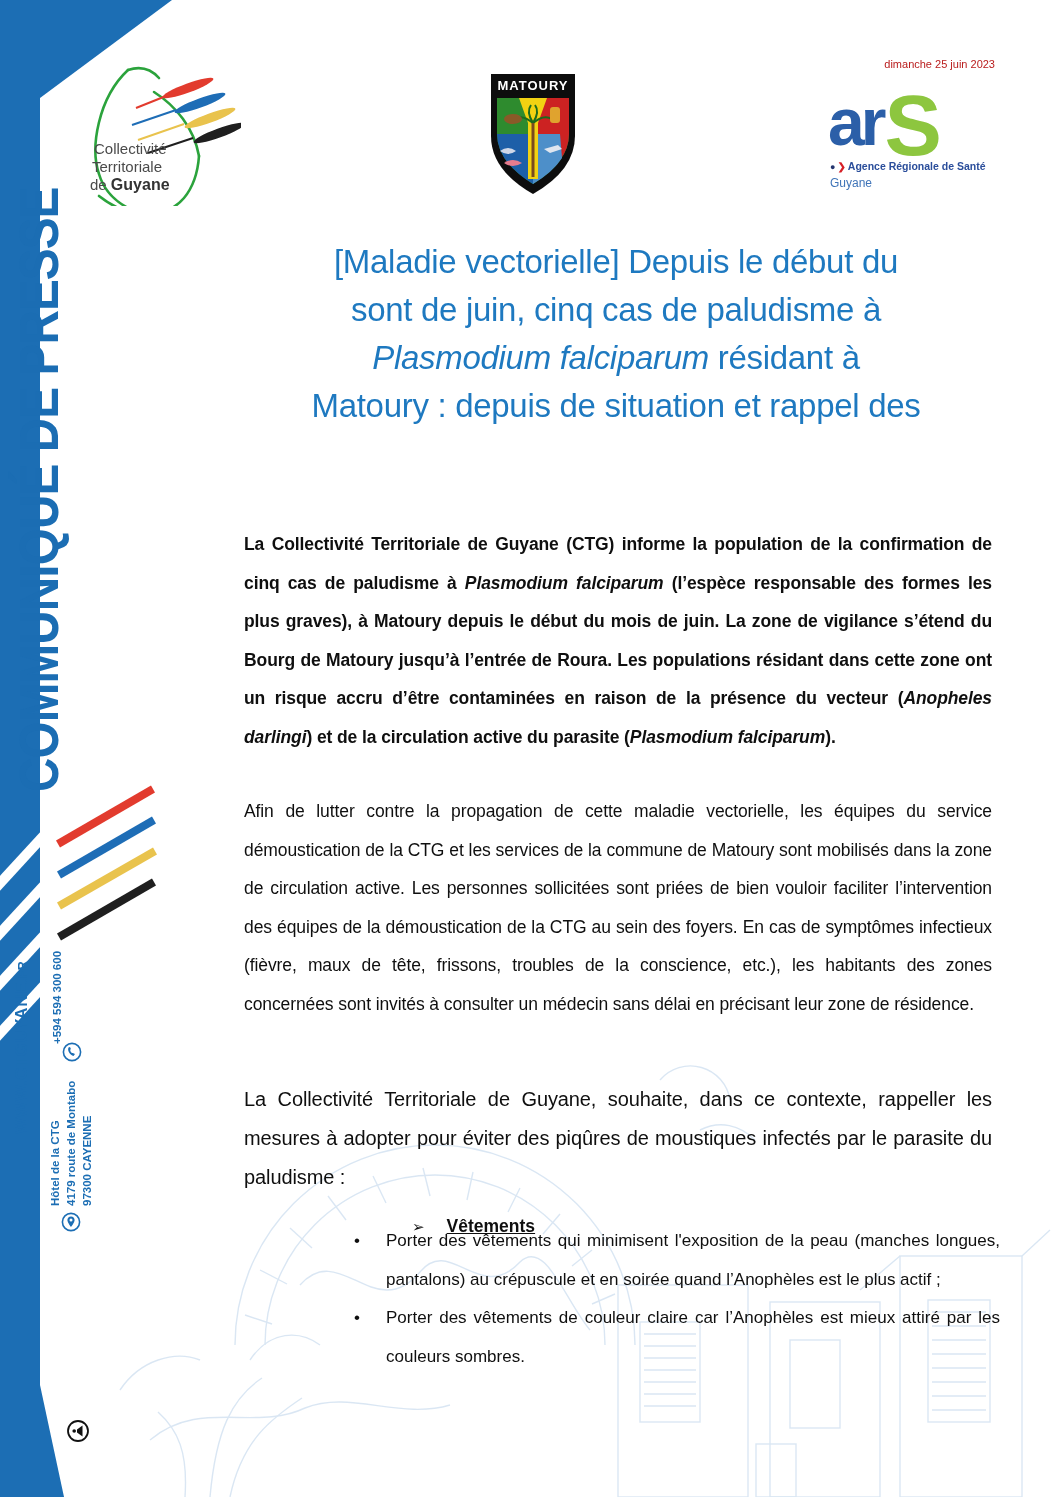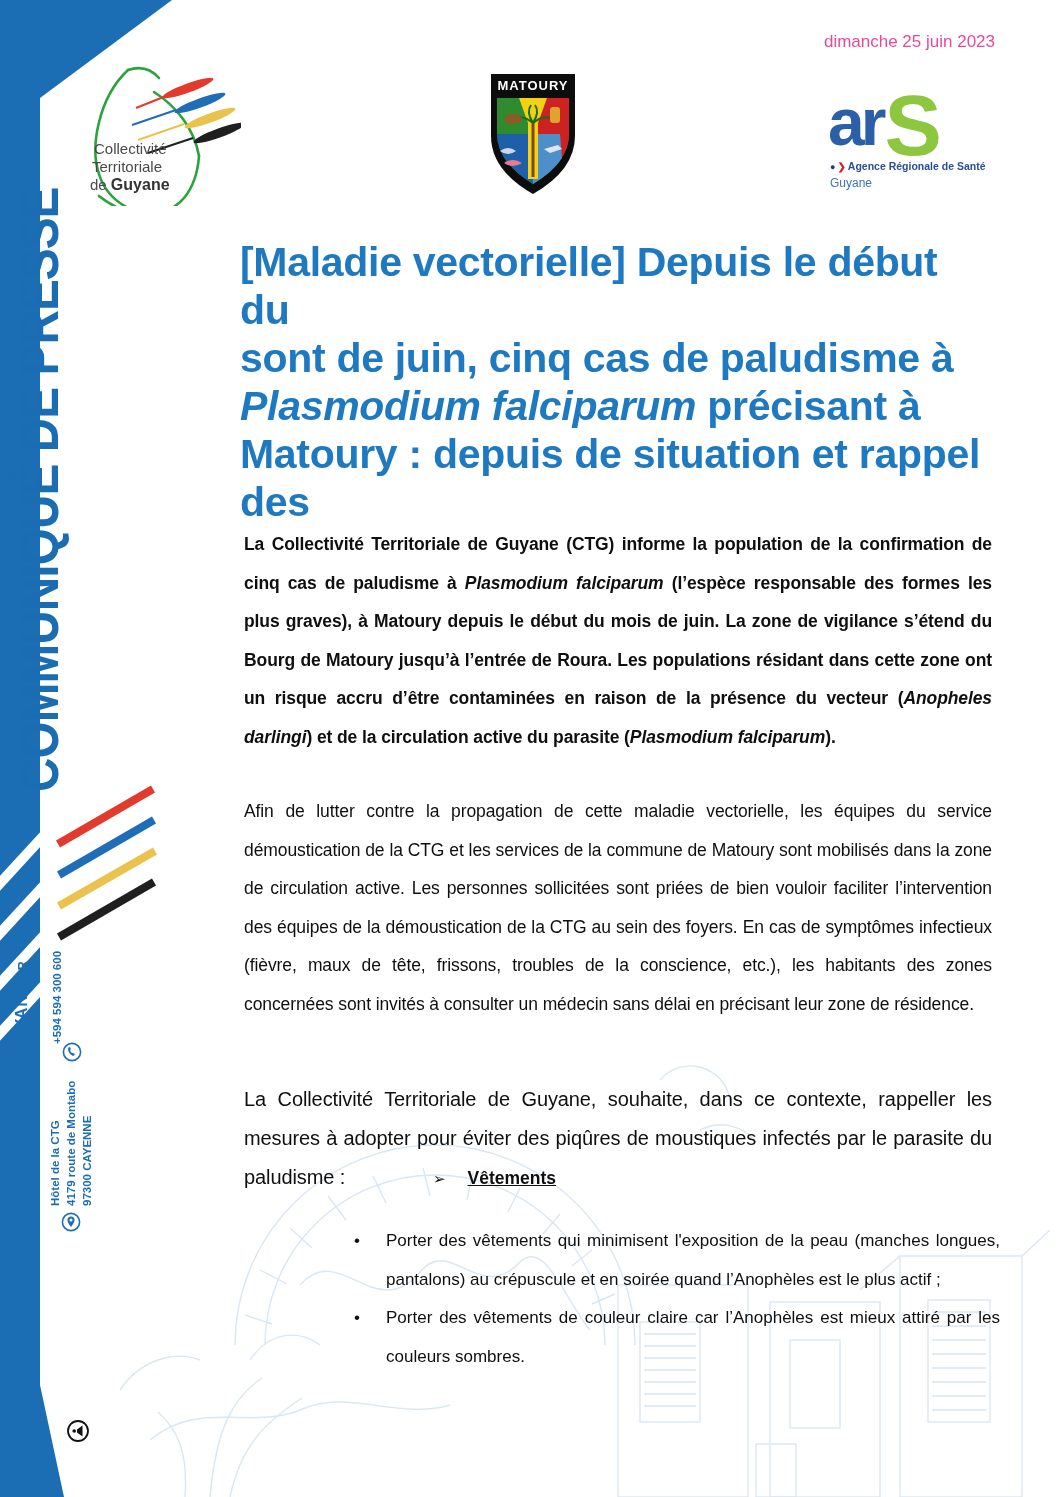--- a/index.html
+++ b/index.html
@@ -25,31 +25,31 @@
   .website .tld{font-size:12.5px;}
   .phone-num{left:65px;top:1028px;height:16px;line-height:16px;
     font-size:11.5px;font-weight:bold;color:#1c6eb4;transform:rotate(-90deg);}
   .addr{height:15px;line-height:15px;font-size:11.5px;font-weight:bold;color:#1c6eb4;
     transform:rotate(-90deg);}
   .addr1{left:63px;top:1191px;}
   .addr2{left:79px;top:1191px;}
   .addr3{left:95px;top:1191px;}
   .rail-icon{position:absolute;width:20px;height:20px;}
   
-  .date{position:absolute;top:32px;right:64px;font-size:17px;color:#ec4899;}
-  
-  .title{position:absolute;left:240px;top:238px;width:752px;text-align:left;
-    color:#1e79c0;font-weight:bold;font-size:41px;line-height:48px;letter-spacing:-.3px;}
+  .date{position:absolute;top:58px;right:64px;font-size:11px;color:#b91c1c;}
+  
+  .title{position:absolute;left:240px;top:238px;width:752px;text-align:center;
+    color:#1e79c0;font-weight:normal;font-size:33px;line-height:48px;letter-spacing:-.3px;}
   
   .para{position:absolute;left:244px;width:748px;color:#0f0f0f;
     font-size:17.5px;line-height:38.6px;text-align:justify;text-align-last:left;letter-spacing:-.1px;}
   .p1{top:525px;font-weight:bold;}
   .p2{top:792px;font-weight:normal;}
   .p3{top:1080px;font-size:20px;line-height:39px;}
-  .sec-head{position:absolute;left:412px;top:1168px;font-size:17.5px;color:#0f0f0f;margin-left:21px;}
+  .sec-head{position:absolute;left:412px;top:1216px;font-size:17.5px;color:#0f0f0f;}
   .sec-head .arrow{font-size:15px;margin-right:22px;}
   .sec-head .sec-title{font-weight:bold;text-decoration:underline;}
   .bullets{position:absolute;left:352px;top:1222px;width:648px;margin:0;padding:0;list-style:none;}
   .bullets li{position:relative;padding-left:34px;font-size:17px;line-height:38.6px;color:#0f0f0f;text-align:justify;text-align-last:left;}
   .bullets li .dot{position:absolute;left:2px;top:0;font-size:17px;}
   
   .ctg-logo{position:absolute;left:66px;top:56px;width:175px;height:150px;}
   .matoury{position:absolute;left:486px;top:71px;width:94px;height:128px;}
   .ars{position:absolute;left:828px;top:90px;width:175px;height:105px;}
   .ars .big{position:absolute;left:0;top:-14px;white-space:nowrap;}
@@ -190,21 +190,21 @@
 
   <div class="ars">
     <div class="big"><span class="ar">ar</span><span class="s">S</span></div>
     <div class="sub"><span class="pt">●</span><span class="chev">❯</span><span>Agence Régionale de Santé</span></div>
     <div class="region">Guyane</div>
   </div>
 
   <div class="title">
     <div>[Maladie vectorielle] Depuis le début du</div>
     <div>sont de juin, cinq cas de paludisme à</div>
-    <div><i>Plasmodium falciparum</i><span> précisant à</span></div>
+    <div><i>Plasmodium falciparum</i><span> résidant à</span></div>
     <div>Matoury : depuis de situation et rappel des</div>
   </div>
 
   <div class="para p1">
     <span>La Collectivité Territoriale de Guyane (CTG) informe la population de la confirmation de cinq cas de paludisme à </span><i>Plasmodium falciparum</i><span> (l’espèce responsable des formes les plus graves), à Matoury depuis le début du mois de juin. La zone de vigilance s’étend du Bourg de Matoury jusqu’à l’entrée de Roura. Les populations résidant dans cette zone ont un risque accru d’être contaminées en raison de la présence du vecteur (</span><i>Anopheles darlingi</i><span>) et de la circulation active du parasite (</span><i>Plasmodium falciparum</i><span>).</span>
   </div>
 
   <div class="para p2">Afin de lutter contre la propagation de cette maladie vectorielle, les équipes du service démoustication de la CTG et les services de la commune de Matoury sont mobilisés dans la zone de circulation active. Les personnes sollicitées sont priées de bien vouloir faciliter l’intervention des équipes de la démoustication de la CTG au sein des foyers. En cas de symptômes infectieux (fièvre, maux de tête, frissons, troubles de la conscience, etc.), les habitants des zones concernées sont invités à consulter un médecin sans délai en précisant leur zone de résidence.</div>
 
   <div class="para p3">La Collectivité Territoriale de Guyane, souhaite, dans ce contexte, rappeller les mesures à adopter pour éviter des piqûres de moustiques infectés par le parasite du paludisme :</div>

